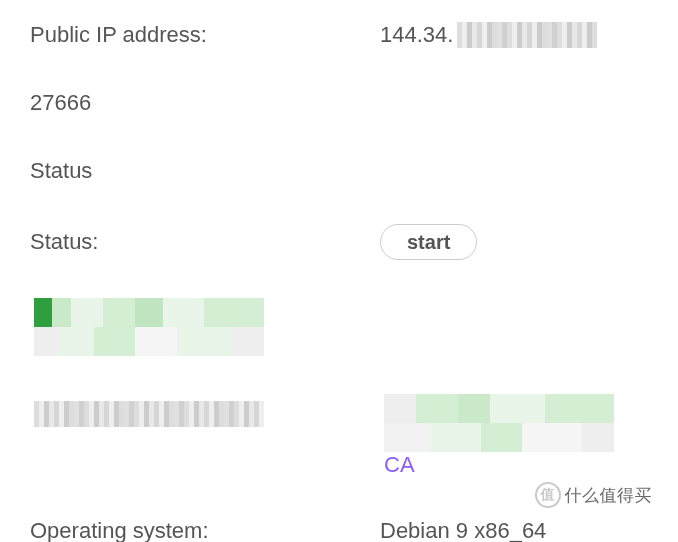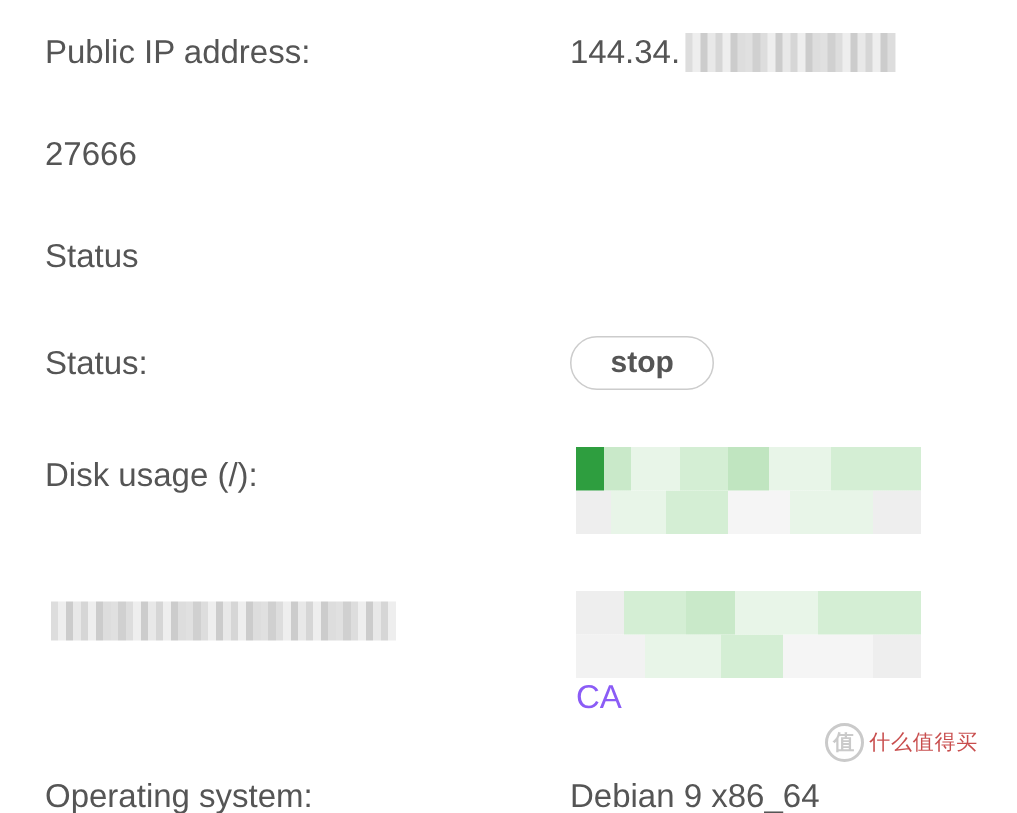--- a/index.html
+++ b/index.html
@@ -84,21 +84,21 @@
       opacity: 0.78;
       pointer-events: none;
     }
     .wm-icon {
       width: 26px; height: 26px;
       border-radius: 50%;
       border: 2px solid #bbb;
       display: flex; align-items: center; justify-content: center;
       color: #bbb; font-size: 14px; font-weight: bold;
     }
-    .wm-text { color: #b91c1c; font-size: 14px; letter-spacing: 0.5px; }
+    .wm-text { color: #404040; font-size: 17px; letter-spacing: 0.5px; }
     .tall-row { align-items: flex-start; }
     .tall-row .label-col { padding-top: 6px; }
   </style>
 </head>
 <body>
 
 <div class="row">
   <div class="label-col">Public IP address:</div>
   <div class="value-col">
     <span>144.34.</span>
@@ -110,26 +110,25 @@
   <div class="value-col">27666</div>
 </div>
 
 <div class="row">
   <div class="value-col">Status</div>
 </div>
 
 <div class="row">
   <div class="label-col">Status:</div>
   <div class="value-col">
-    <button class="btn">stop</button>
+    <button class="btn">start</button>
   </div>
 </div>
 
 <div class="row tall-row">
-  <div class="label-col">Disk usage (/):</div>
   <div class="value-col">
     <span class="pixelate green"></span>
   </div>
 </div>
 
 <div class="row tall-row">
   <div class="label-col">
     <span class="pixelate grey"></span>
   </div>
   <div class="value-col">

